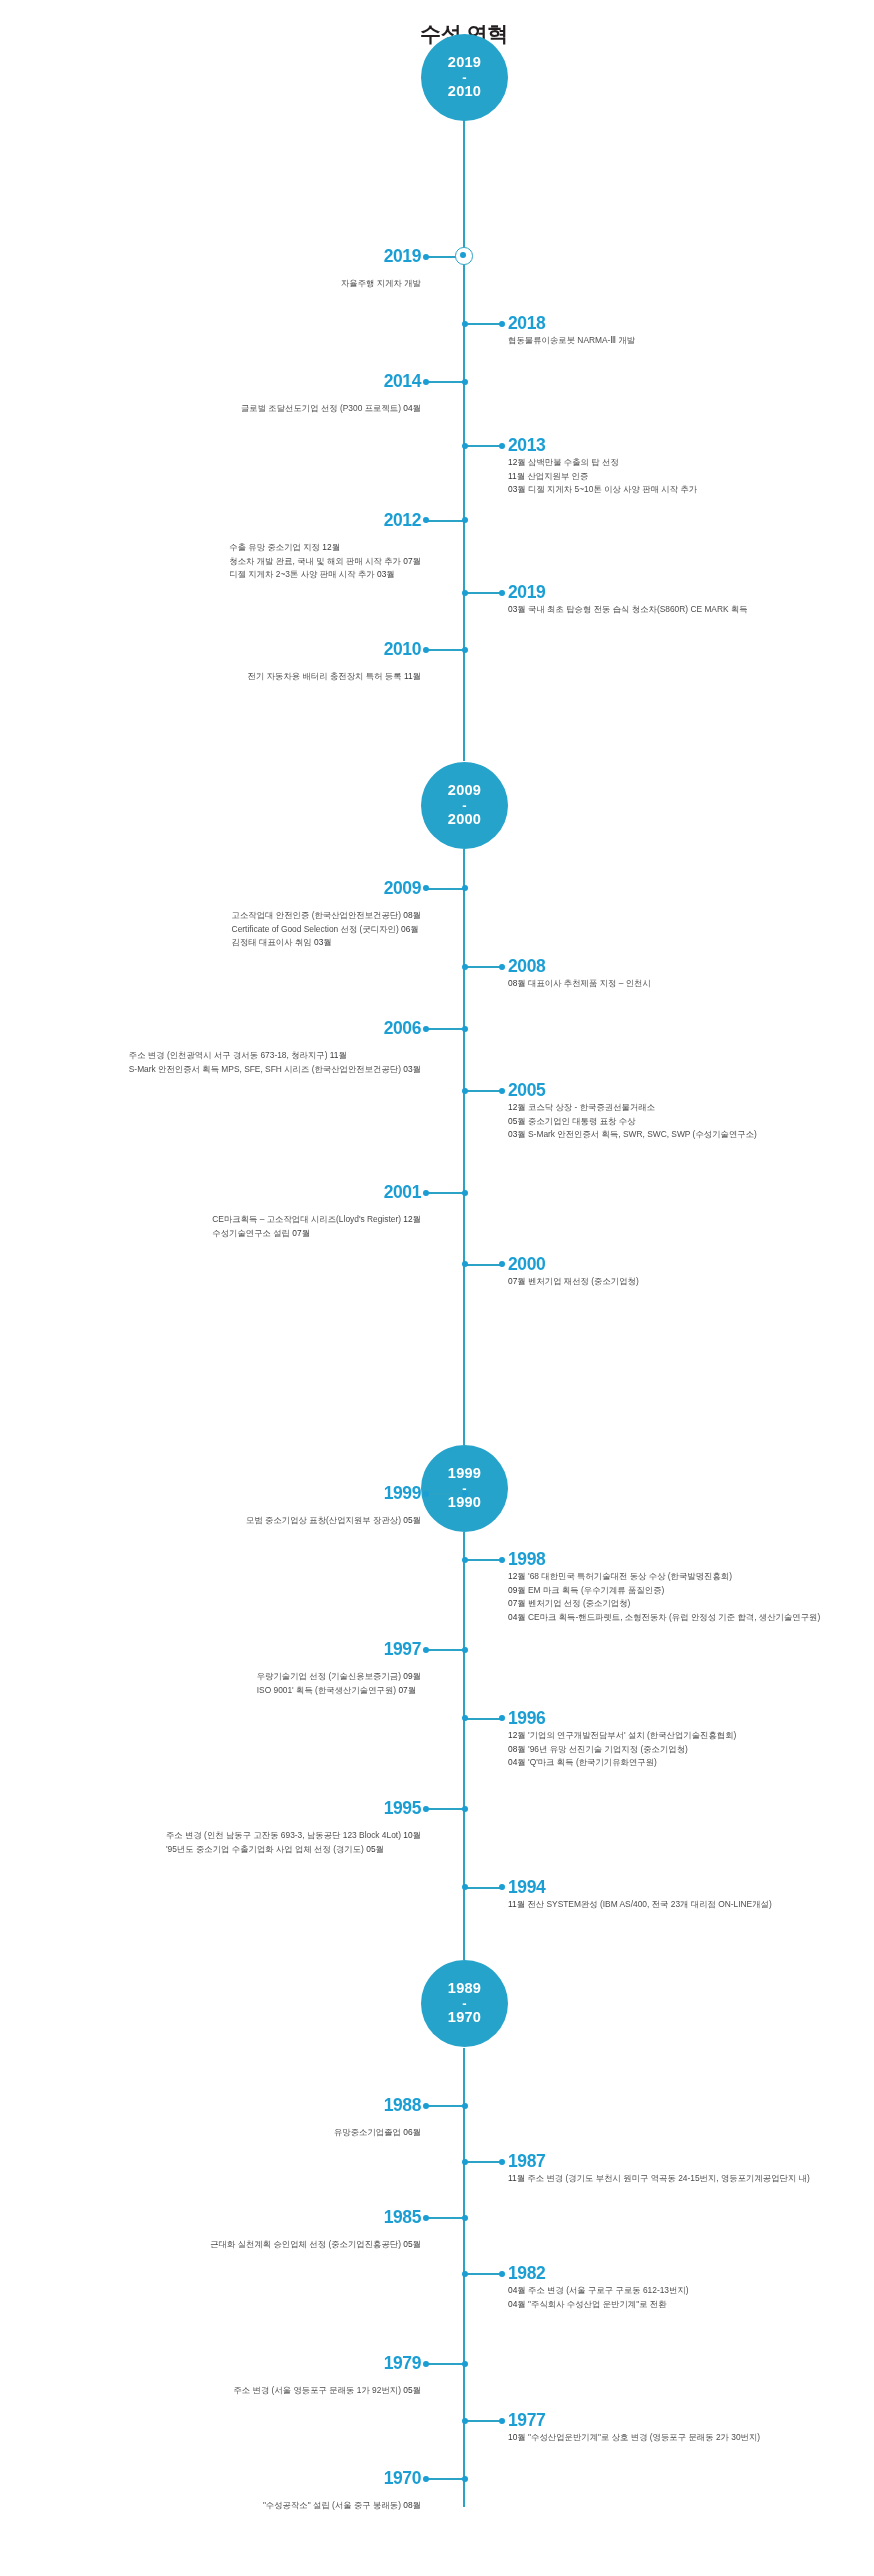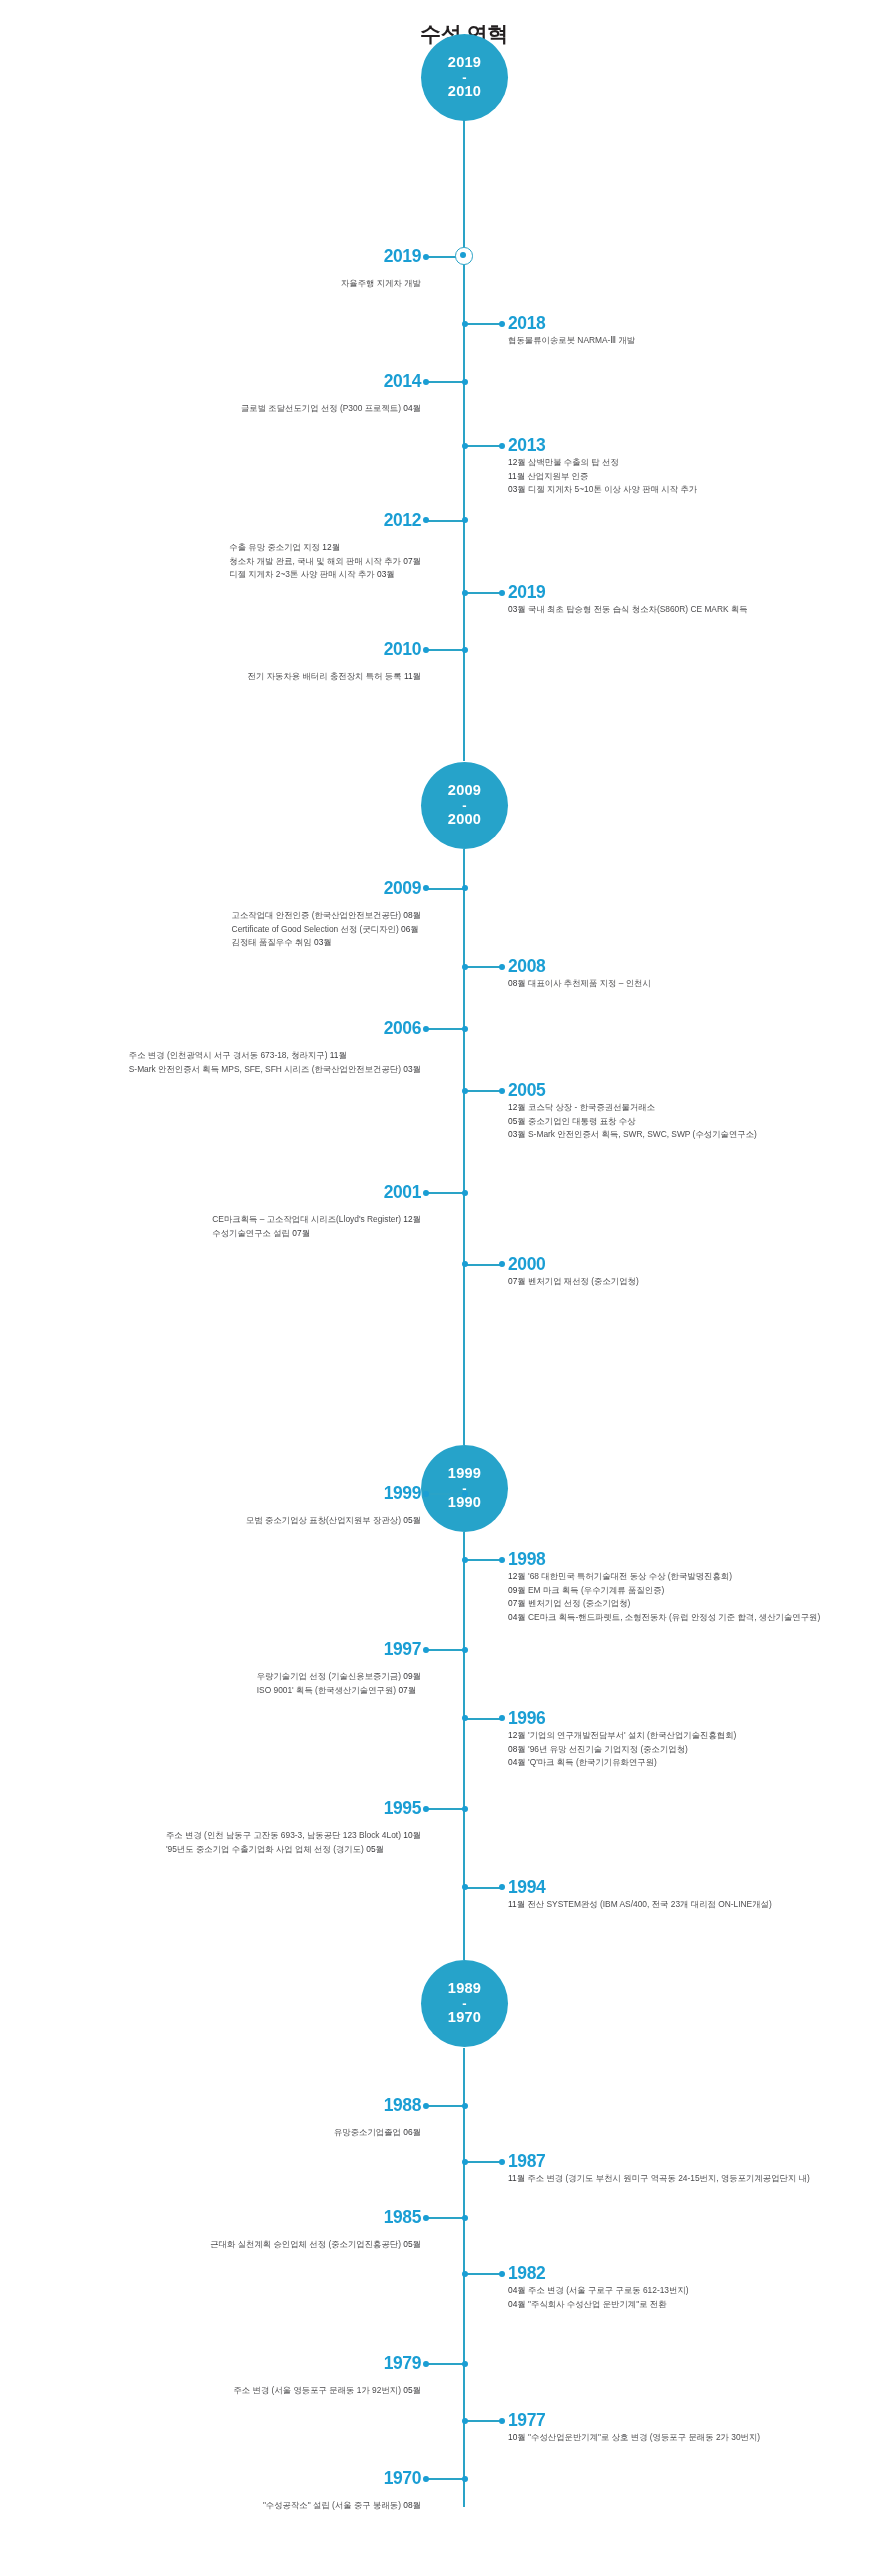--- a/index.html
+++ b/index.html
@@ -212,21 +212,21 @@
         </div>
       </div>
       <div class="conn" style="top: 649px; left: 399px; width: 38px;"></div>
       <div class="dot" style="top: 647px; left: 435px;"></div>
       <div class="dot" style="top: 647px; left: 396px;"></div>
       <div class="entry left" style="top: 880px; left: 0px; width: 394px;">
         <div class="year">2009</div>
         <div class="items">
           <div><span>고소작업대 안전인증 (한국산업안전보건공단)</span> <span class="m">08월</span></div>
           <div><span>Certificate of Good Selection 선정 (굿디자인)</span> <span class="m">06월</span></div>
-          <div><span>김정태 품질우수 취임</span> <span class="m">03월</span></div>
+          <div><span>김정태 대표이사 취임</span> <span class="m">03월</span></div>
         </div>
       </div>
       <div class="conn" style="top: 888px; left: 399px; width: 38px;"></div>
       <div class="dot" style="top: 885px; left: 435px;"></div>
       <div class="dot" style="top: 885px; left: 396px;"></div>
       <div class="entry right" style="top: 958px; left: 481px; width: 394px;">
         <div class="year">2008</div>
         <div class="items">
           <div><span class="m">08월</span> <span>대표이사 추천제품 지정 – 인천시</span></div>
         </div>

